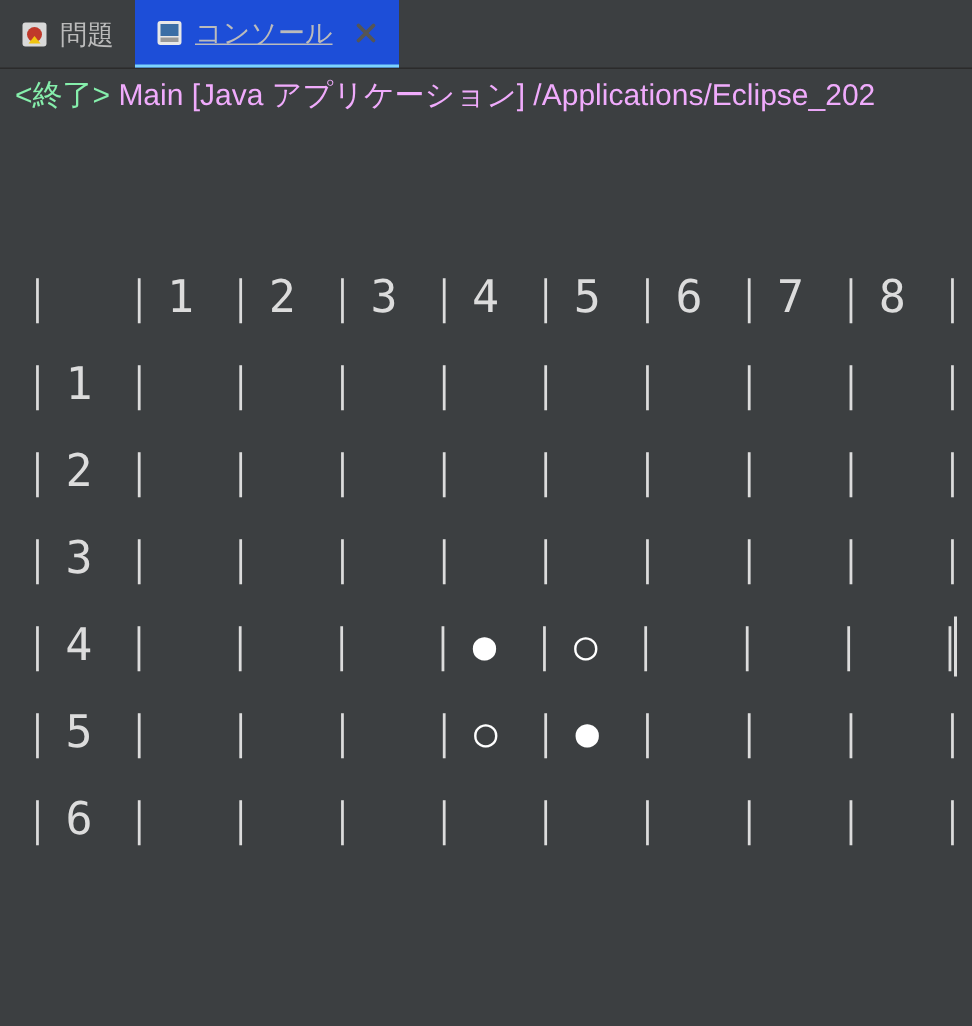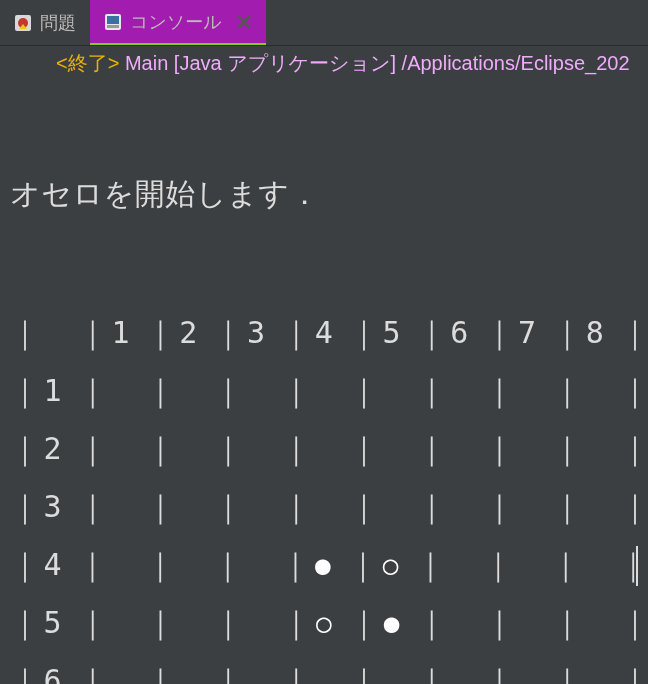--- a/index.html
+++ b/index.html
@@ -23,22 +23,23 @@
     align-items: center;
     gap: 8px;
     padding: 0 14px;
     height: 100%;
     cursor: pointer;
     font-size: 18px;
     color: #bbbbbb;
     text-align: right;
   }
   .tab.active {
-    background: #a21caf;
-    border-bottom: 2px solid #84cc16;
+    background: #1d4ed8;
+    border-bottom: 2px solid #7dd3fc;
+    text-decoration: underline;
   }
   .tab-icon {
     display: inline-flex;
     width: 18px;
     height: 18px;
     align-items: center;
     justify-content: center;
   }
   .close-icon {
     width: 16px;
@@ -49,21 +50,21 @@
     display: inline-flex;
     align-items: center;
     justify-content: center;
   }
   .status-line {
     padding: 4px 10px 2px 10px;
     font-size: 20px;
     white-space: nowrap;
     overflow: hidden;
   }
-  .status-line .term { color: #eab308; margin-left: 46px; }
+  .status-line .term { color: #86efac; }
   .status-line .path { color: #f0abfc; }
   .console-output {
     padding: 4px 10px;
     font-family: "Menlo", "Consolas", monospace;
     font-size: 28px;
     line-height: 1.55;
     color: #dcdcdc;
     white-space: pre;
     letter-spacing: 0.5px;
   }
@@ -127,15 +128,14 @@
     </span>
   </div>
 </div>
 
 <div class="status-line">
   <span class="term">&lt;終了&gt;</span>
   <span class="path">Main [Java アプリケーション] /Applications/Eclipse_202</span>
 </div>
 
 <div class="console-output">
-  <div class="start-msg">オセロを開始します．</div>
   <div id="board-grid"><div class="board-row"><span class="pipe">｜</span><span class="cell"></span><span class="pipe">｜</span><span class="cell">1</span><span class="pipe">｜</span><span class="cell">2</span><span class="pipe">｜</span><span class="cell">3</span><span class="pipe">｜</span><span class="cell">4</span><span class="pipe">｜</span><span class="cell">5</span><span class="pipe">｜</span><span class="cell">6</span><span class="pipe">｜</span><span class="cell">7</span><span class="pipe">｜</span><span class="cell">8</span><span class="pipe">｜</span></div><div class="board-row"><span class="pipe">｜</span><span class="cell">1</span><span class="pipe">｜</span><span class="cell"></span><span class="pipe">｜</span><span class="cell"></span><span class="pipe">｜</span><span class="cell"></span><span class="pipe">｜</span><span class="cell"></span><span class="pipe">｜</span><span class="cell"></span><span class="pipe">｜</span><span class="cell"></span><span class="pipe">｜</span><span class="cell"></span><span class="pipe">｜</span><span class="cell"></span><span class="pipe">｜</span></div><div class="board-row"><span class="pipe">｜</span><span class="cell">2</span><span class="pipe">｜</span><span class="cell"></span><span class="pipe">｜</span><span class="cell"></span><span class="pipe">｜</span><span class="cell"></span><span class="pipe">｜</span><span class="cell"></span><span class="pipe">｜</span><span class="cell"></span><span class="pipe">｜</span><span class="cell"></span><span class="pipe">｜</span><span class="cell"></span><span class="pipe">｜</span><span class="cell"></span><span class="pipe">｜</span></div><div class="board-row"><span class="pipe">｜</span><span class="cell">3</span><span class="pipe">｜</span><span class="cell"></span><span class="pipe">｜</span><span class="cell"></span><span class="pipe">｜</span><span class="cell"></span><span class="pipe">｜</span><span class="cell"></span><span class="pipe">｜</span><span class="cell"></span><span class="pipe">｜</span><span class="cell"></span><span class="pipe">｜</span><span class="cell"></span><span class="pipe">｜</span><span class="cell"></span><span class="pipe">｜</span></div><div class="board-row"><span class="pipe">｜</span><span class="cell">4</span><span class="pipe">｜</span><span class="cell"></span><span class="pipe">｜</span><span class="cell"></span><span class="pipe">｜</span><span class="cell"></span><span class="pipe">｜</span><span class="cell piece-black">●</span><span class="pipe">｜</span><span class="cell piece-white">○</span><span class="pipe">｜</span><span class="cell"></span><span class="pipe">｜</span><span class="cell"></span><span class="pipe">｜</span><span class="cell"></span><span class="pipe">｜</span><span class="cursor"></span></div><div class="board-row"><span class="pipe">｜</span><span class="cell">5</span><span class="pipe">｜</span><span class="cell"></span><span class="pipe">｜</span><span class="cell"></span><span class="pipe">｜</span><span class="cell"></span><span class="pipe">｜</span><span class="cell piece-white">○</span><span class="pipe">｜</span><span class="cell piece-black">●</span><span class="pipe">｜</span><span class="cell"></span><span class="pipe">｜</span><span class="cell"></span><span class="pipe">｜</span><span class="cell"></span><span class="pipe">｜</span></div><div class="board-row"><span class="pipe">｜</span><span class="cell">6</span><span class="pipe">｜</span><span class="cell"></span><span class="pipe">｜</span><span class="cell"></span><span class="pipe">｜</span><span class="cell"></span><span class="pipe">｜</span><span class="cell"></span><span class="pipe">｜</span><span class="cell"></span><span class="pipe">｜</span><span class="cell"></span><span class="pipe">｜</span><span class="cell"></span><span class="pipe">｜</span><span class="cell"></span><span class="pipe">｜</span></div></div>
 </div>
 
 </body></html>

